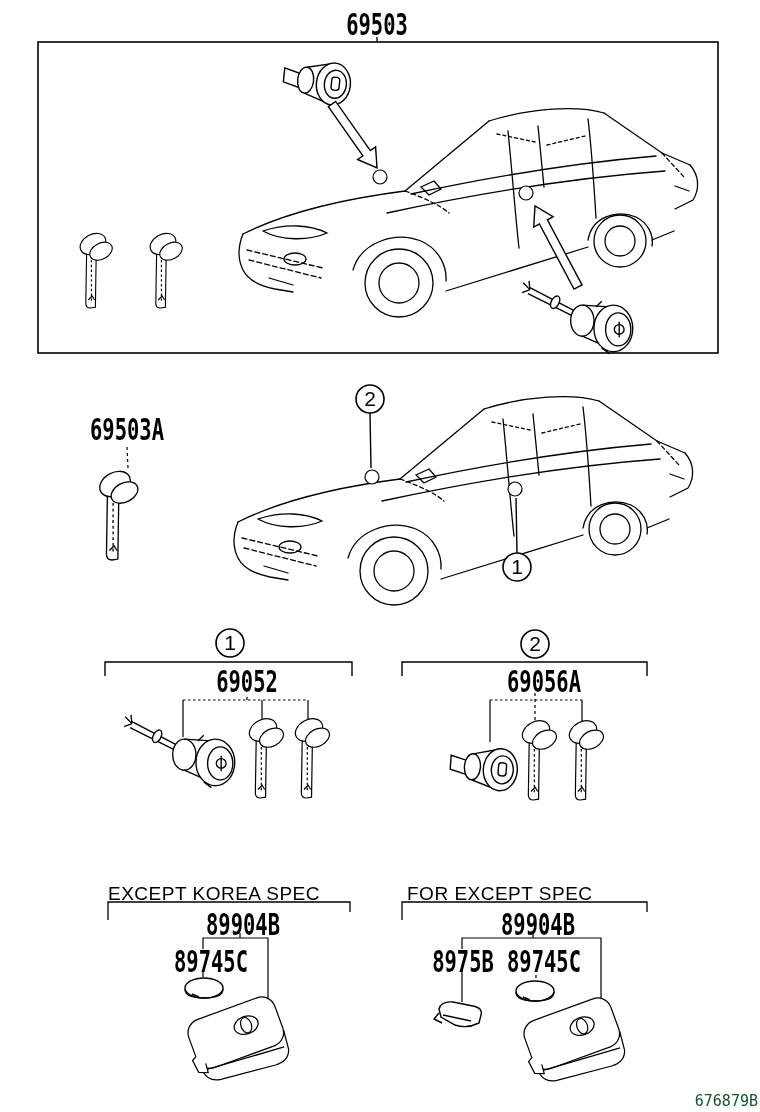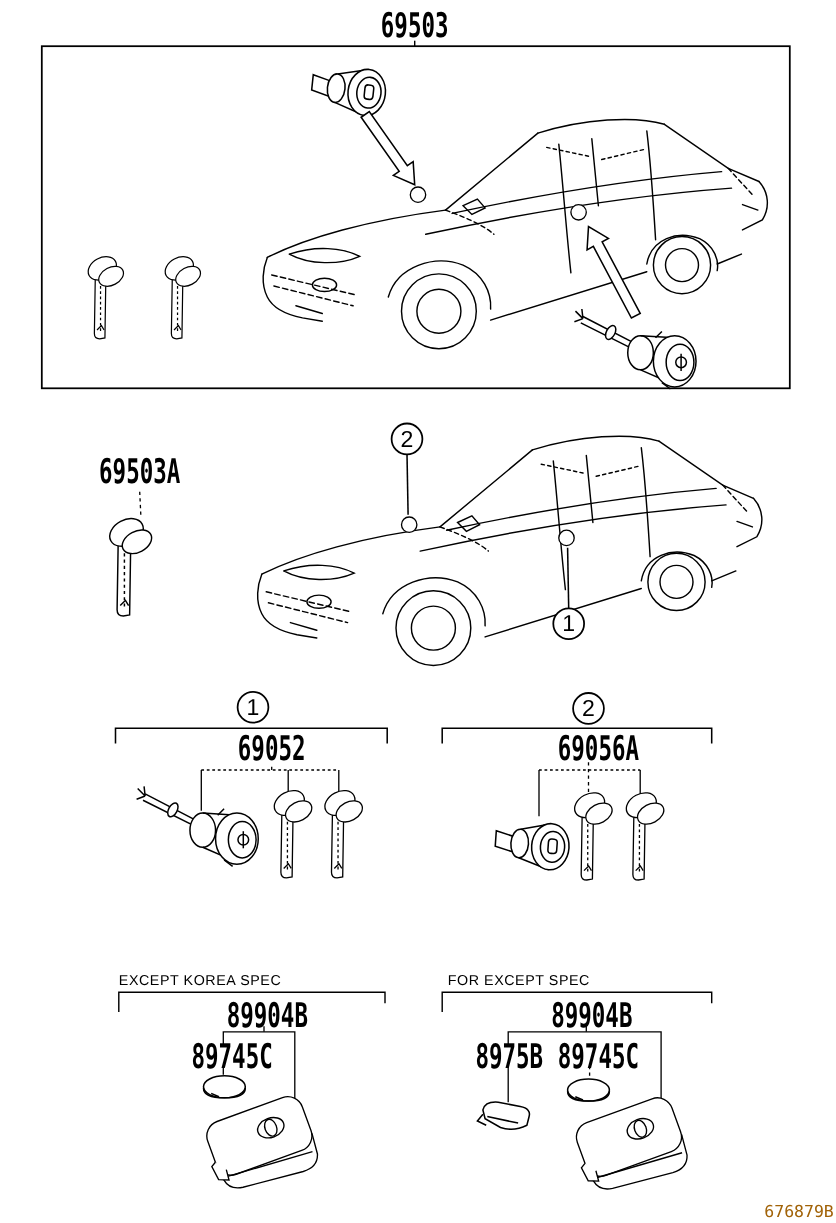--- a/index.html
+++ b/index.html
@@ -2,23 +2,23 @@
 <html><head>
 <meta charset="utf-8">
 <style>
   html,body{margin:0;padding:0;background:#fff;}
   .page{position:relative;width:760px;height:1112px;background:#ffffff;
         font-family:"Liberation Sans",sans-serif;overflow:hidden;}
   svg{position:absolute;left:0;top:0;}
   .lbl{position:absolute;color:#000;white-space:nowrap;}
   .pn{font-family:"DejaVu Sans Mono",monospace;font-weight:bold;font-size:31px;
       line-height:1;text-align:center;transform:scaleX(.66);transform-origin:50% 0;}
-  .hdr{font-family:"Liberation Sans",sans-serif;font-size:13px;letter-spacing:.5px;
+  .hdr{font-family:"Liberation Sans",sans-serif;font-size:19px;letter-spacing:.5px;
        font-weight:400;line-height:1;}
-  .code{font-family:"DejaVu Sans Mono",monospace;font-size:15px;color:#a16207;
+  .code{font-family:"DejaVu Sans Mono",monospace;font-size:15px;color:#14532d;
         text-align:right;line-height:1;}
   .callout-text{font-family:"Liberation Sans",sans-serif;font-size:21px;fill:#000;}
 </style>
 </head>
 <body>
 
 <div class="page">
 
 <svg width="760" height="1112" viewBox="0 0 760 1112">
   <defs>

